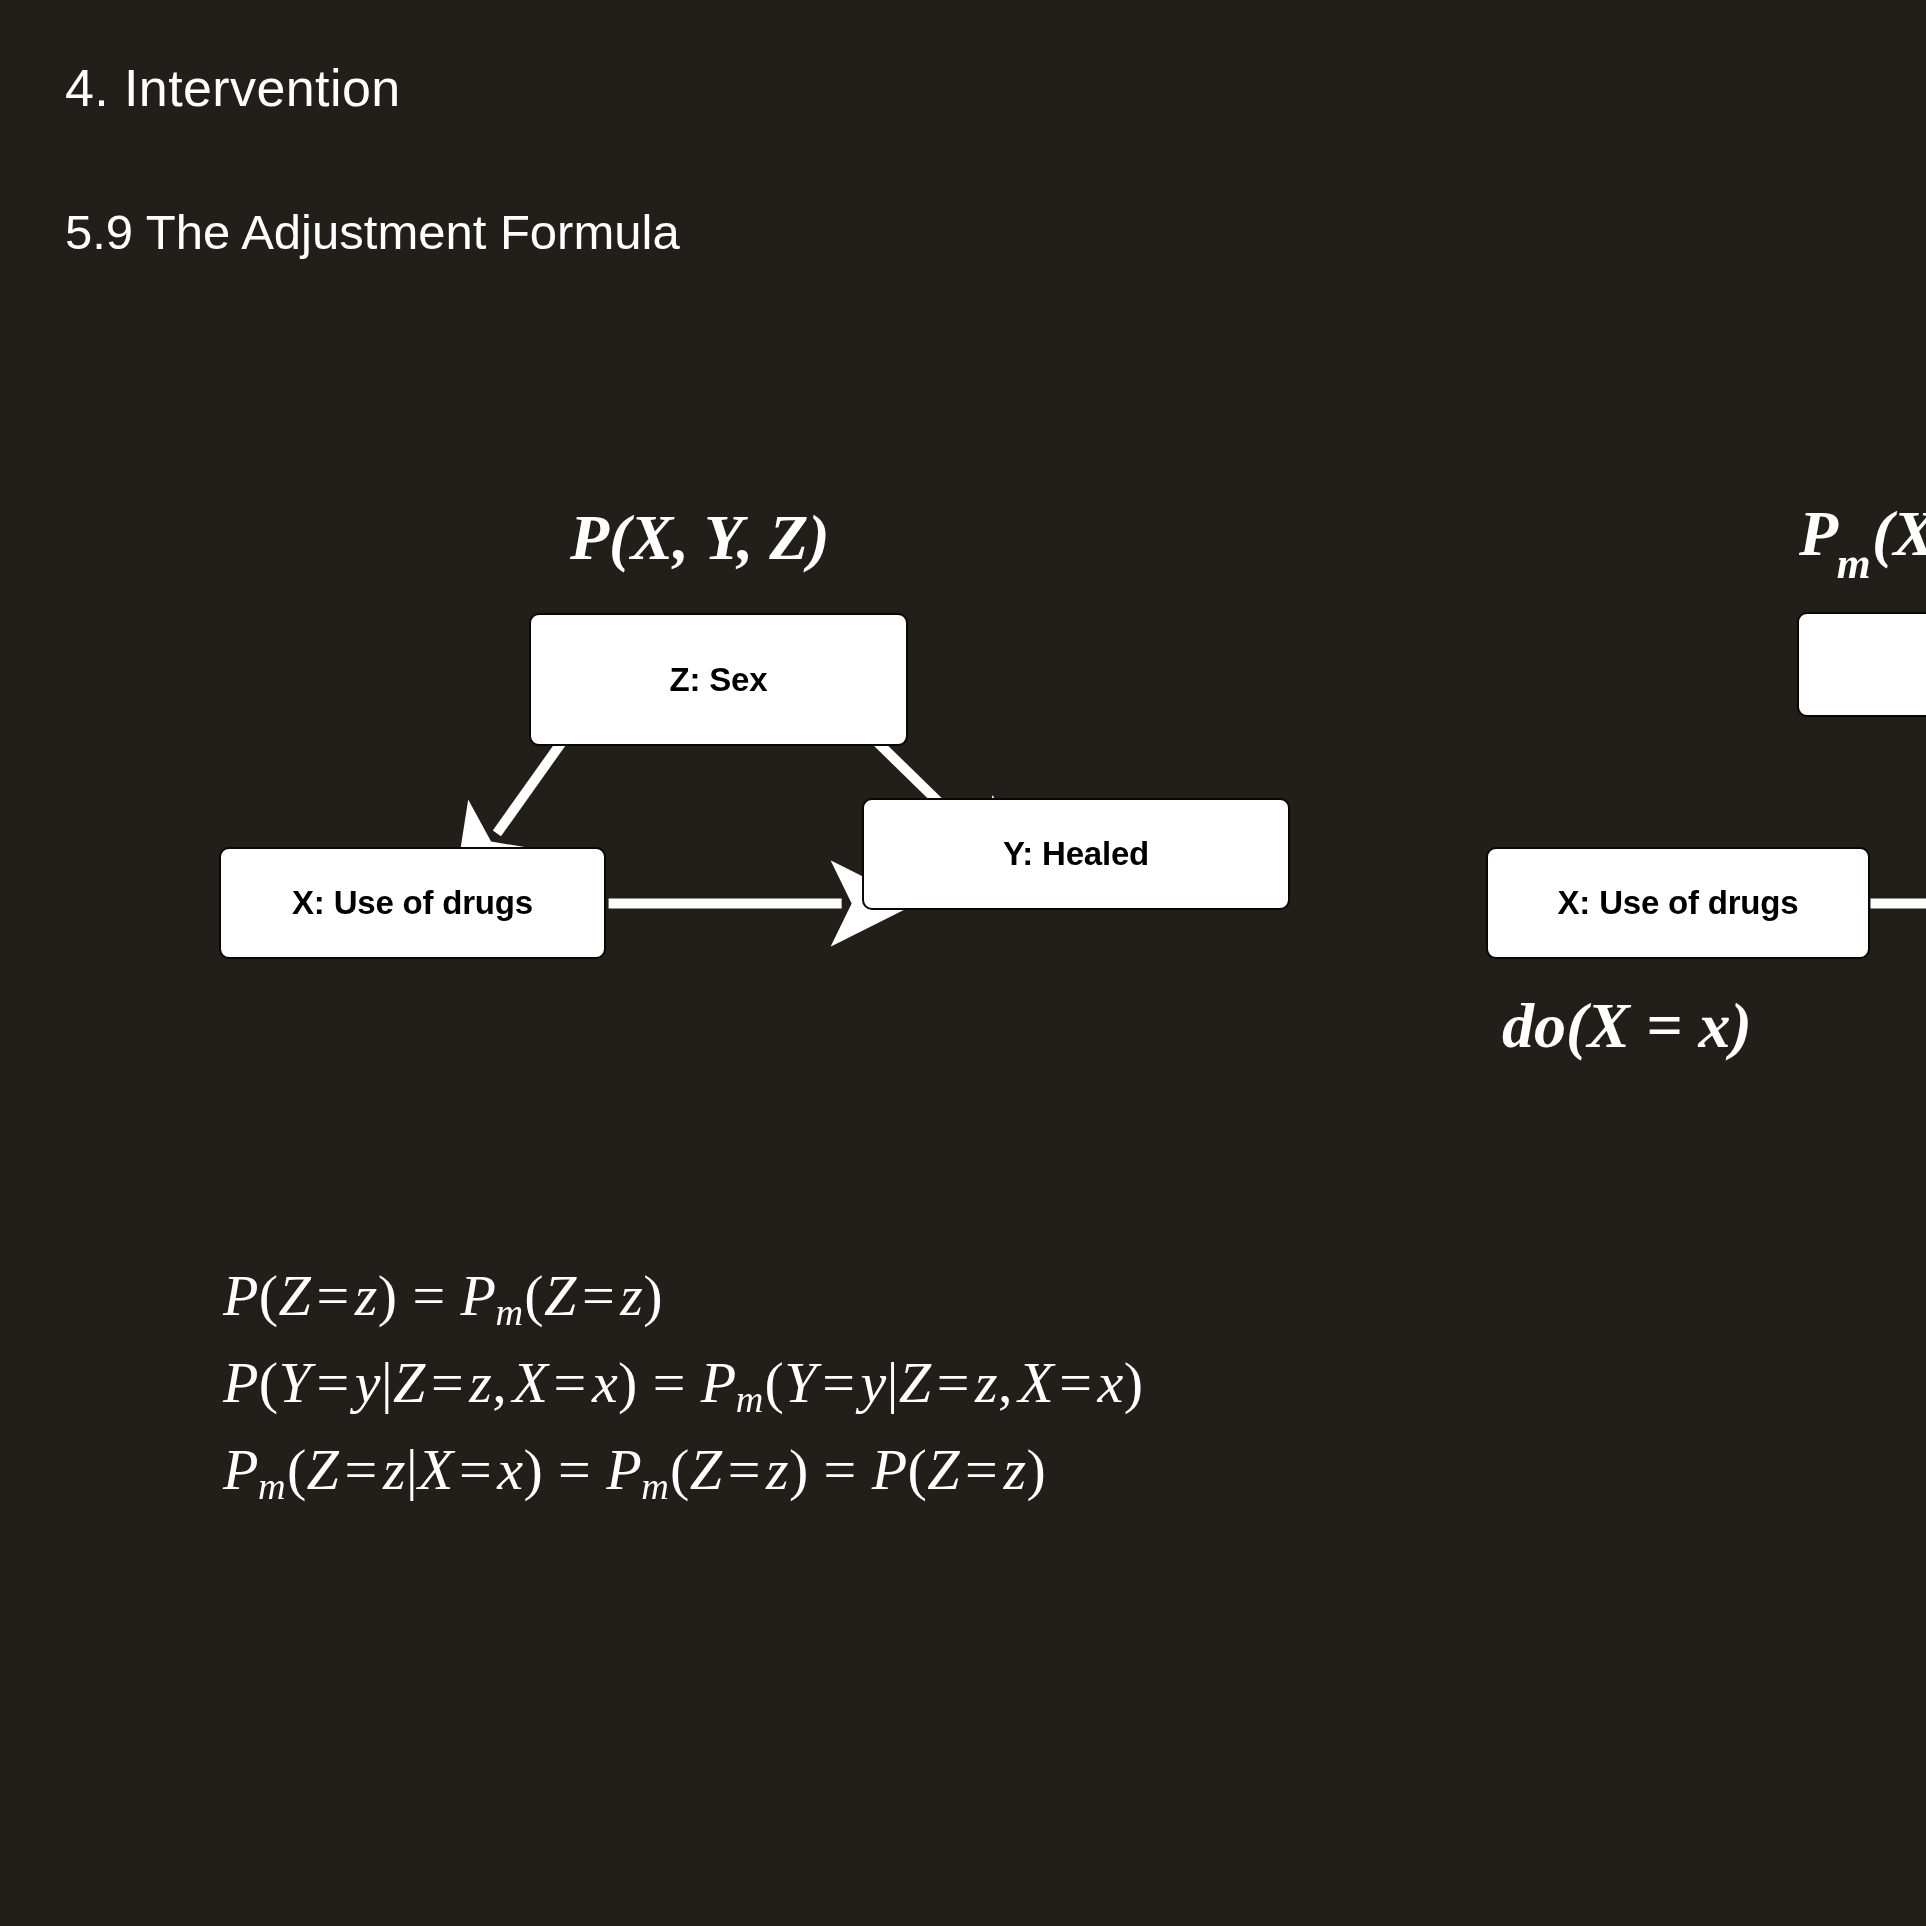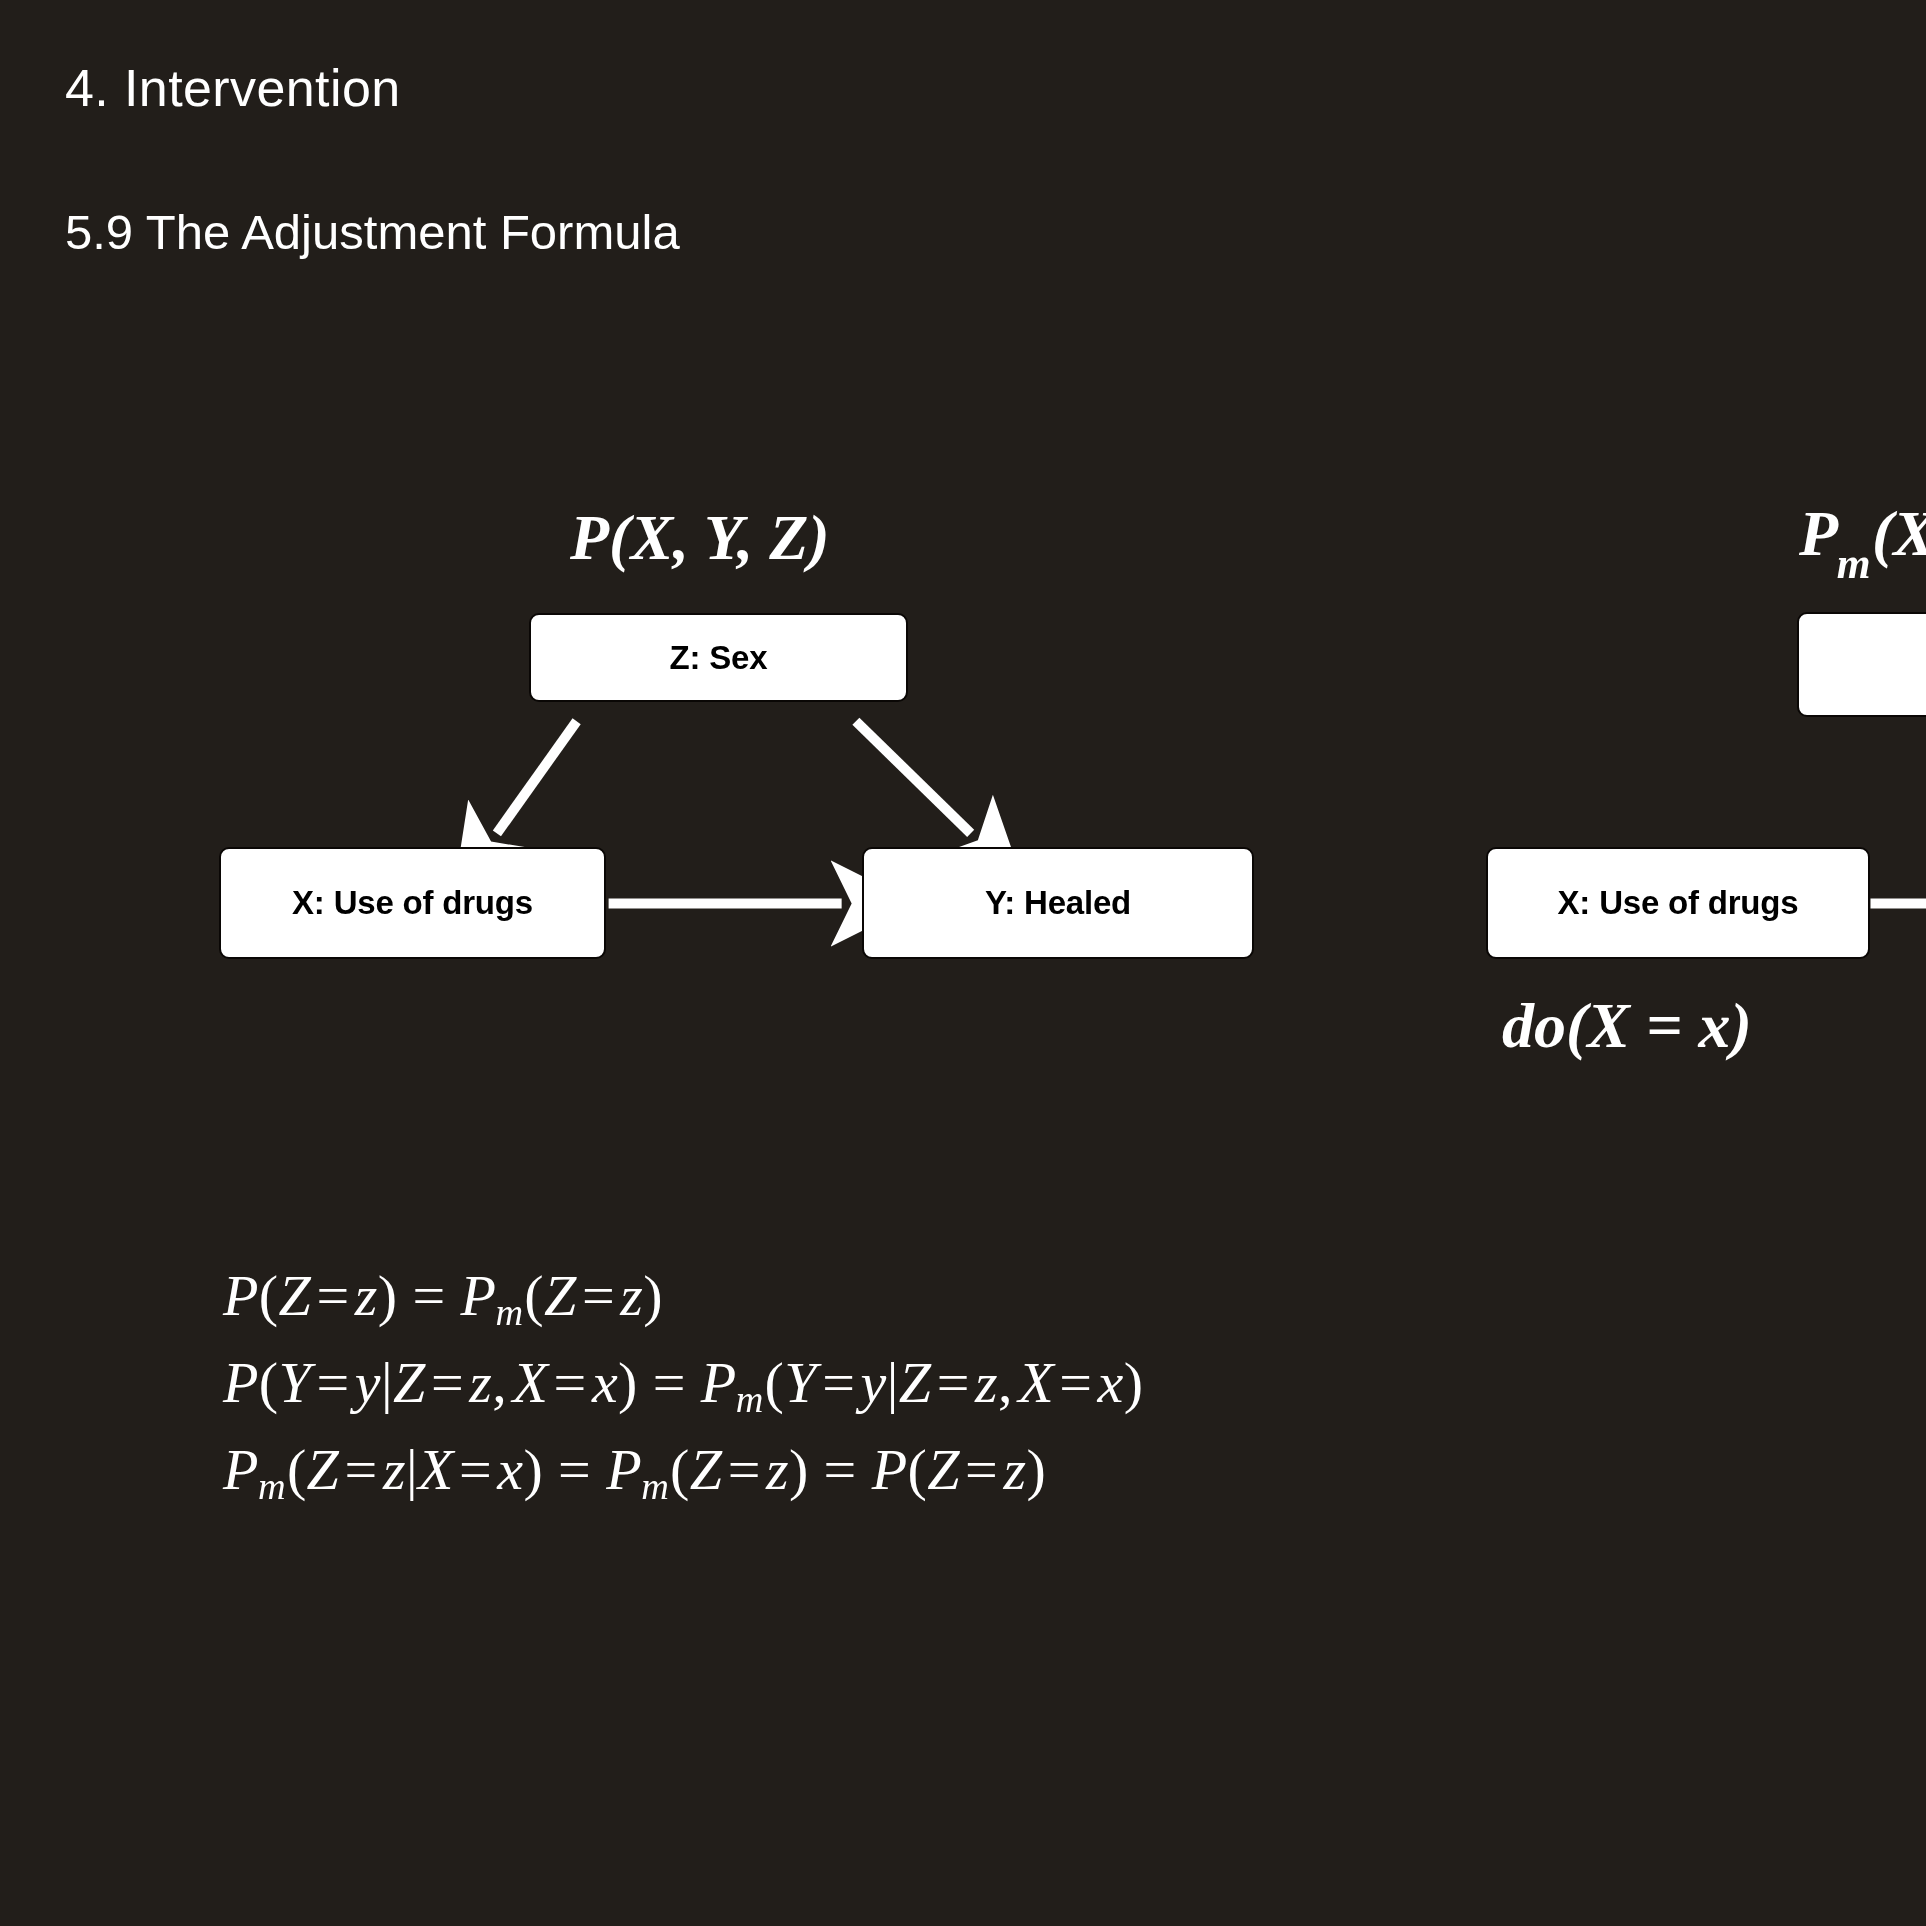--- a/index.html
+++ b/index.html
@@ -124,29 +124,29 @@
 
   <line x1="5300" y1="1860" x2="5740" y2="2155" stroke="#ffffff" stroke-width="26" marker-end="url(#ah)"></line>
 
   <line x1="4856" y1="2345" x2="5525" y2="2345" stroke="#ffffff" stroke-width="26" marker-end="url(#ah)"></line>
 </svg>
 
 <div class="dist-label" style="left:570px; top:501px;">
   <span>P</span><span class="sub"></span><span>(X, Y, Z)</span>
 </div>
 
-<div class="node-box" style="left:529px; top:613px; width:379px; height:89px;">
+<div class="node-box" style="left:529px; top:613px; width:379px; height:133px;">
   <span>Z: Sex</span>
 </div>
 
 <div class="node-box" style="left:219px; top:847px; width:387px; height:112px;">
   <span>X: Use of drugs</span>
 </div>
 
-<div class="node-box" style="left:862px; top:847px; width:392px; height:112px;">
+<div class="node-box" style="left:862px; top:798px; width:428px; height:112px;">
   <span>Y: Healed</span>
 </div>
 
 <div class="dist-label" style="left:1799px; top:497px;">
   <span>P</span><span class="sub">m</span><span>(X, Y, Z)</span>
 </div>
 
 <div class="node-box" style="left:1797px; top:612px; width:378px; height:105px;">
   
 </div>

